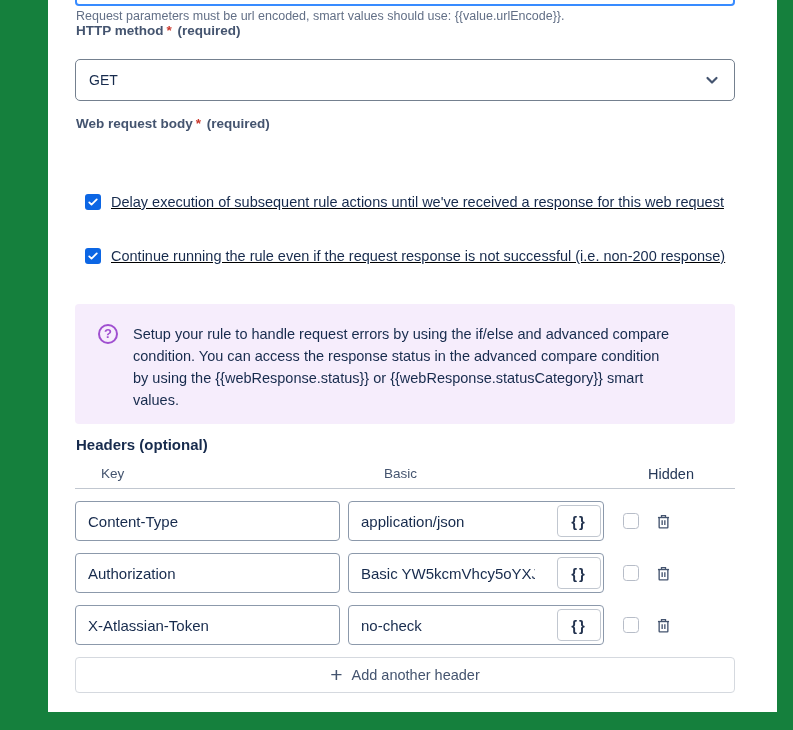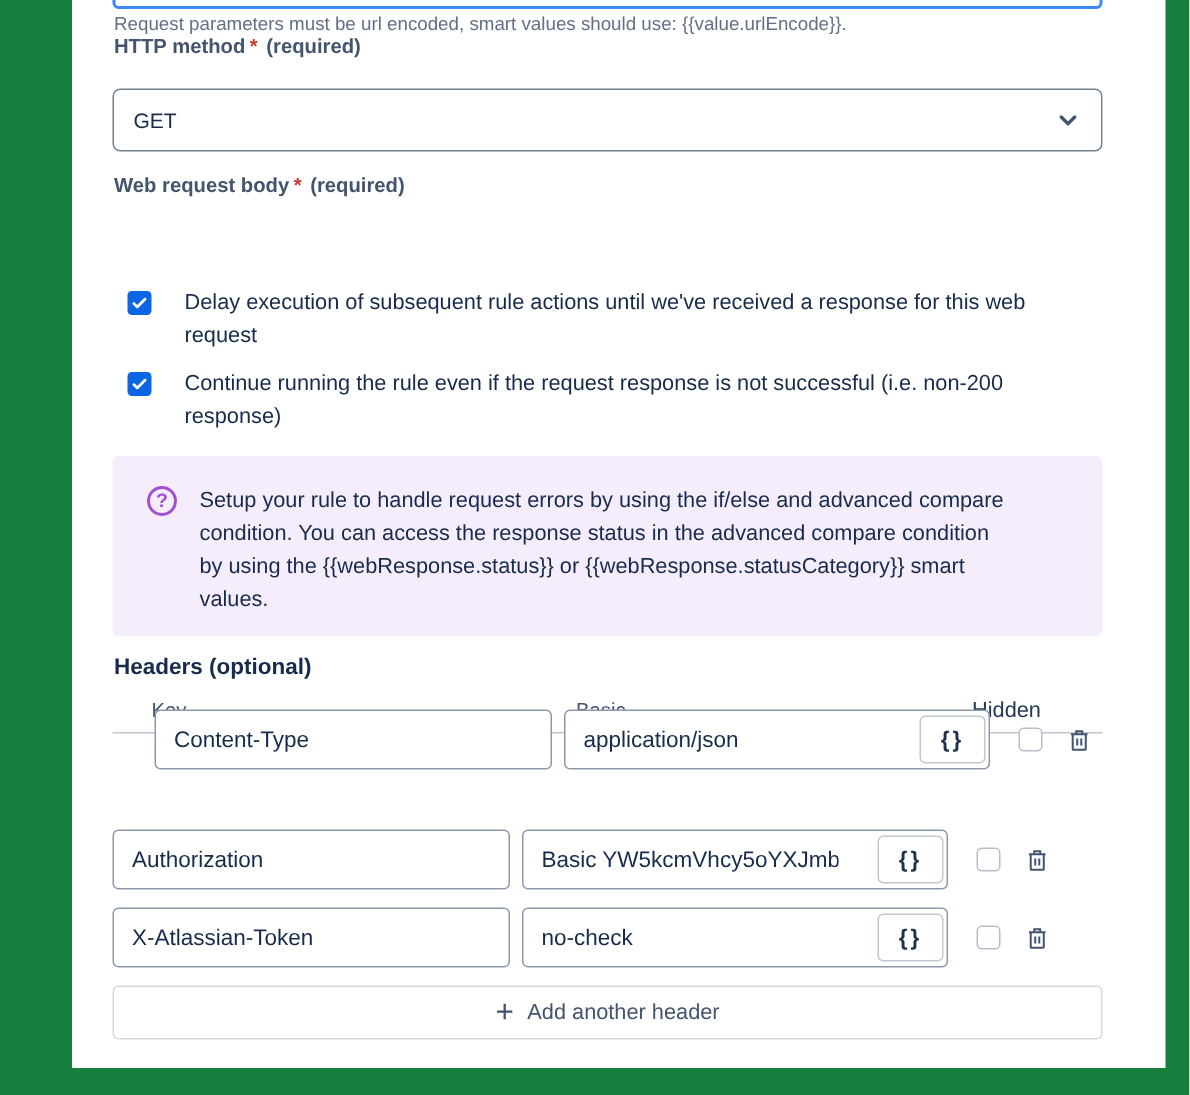--- a/index.html
+++ b/index.html
@@ -22,21 +22,21 @@
   .pos-label-http { top:23px; }
   .pos-label-body { top:116px; }
 
   .select { position:absolute; left:0; width:660px; height:42px; background:#fff;
     border:1.5px solid #74808F; border-radius:5px; display:flex; align-items:center;
     padding:0 44px 0 13px; font-size:14px; color:#172B4D; cursor:pointer; }
   .pos-select-http { top:59px; }
   .pos-select-body { top:138px; }
   .chev { position:absolute; right:14px; top:50%; transform:translateY(-50%); display:flex; }
 
-  .checkrow { position:absolute; left:10px; display:flex; gap:22px; align-items:flex-start; }
+  .checkrow { position:absolute; left:10px; display:flex; gap:10px; align-items:flex-start;text-decoration:underline; }
   .pos-check1 { top:191px; }
   .pos-check2 { top:245px; }
   .cbox { width:16px; height:16px; border-radius:3px; flex:none; margin-top:3px;
     display:flex; align-items:center; justify-content:center; cursor:pointer; }
   .cbox.checked { background:#0C66E4; }
   .cb-label { font-size:14.5px; color:#172B4D; line-height:22px; max-width:618px; }
 
   .infobox { position:absolute; left:0; top:304px; width:660px; height:120px;
     background:#F6EDFC; border-radius:4px; padding:19px 0 0 23px;
     display:flex; gap:15px; align-items:flex-start; }
@@ -47,25 +47,25 @@
 
   .h-title { position:absolute; left:1px; top:436px; font-size:15px; font-weight:700; color:#172B4D; }
   .colheads { position:absolute; top:466px; left:0; width:660px; height:18px;
     font-size:13.5px; color:#44546F;margin-left:23px; }
   .col-key { position:absolute; left:3px; }
   .col-value { position:absolute; left:286px; }
   .col-hidden { position:absolute; left:550px; font-size:14.5px; color:#253858; }
   .divider { position:absolute; top:488px; left:0; width:660px; height:1px; background:#C1C7D0; }
 
   .hrow { position:absolute; left:0; width:660px; height:40px; display:flex; align-items:center; }
-  .pos-row1 { top:473px;margin-left:28px; } .pos-row2 { top:553px; } .pos-row3 { top:605px; }
+  .pos-row1 { top:501px; } .pos-row2 { top:553px; } .pos-row3 { top:605px; }
   .tinput { height:40px; border:1.4px solid #8C99AB; border-radius:4px; background:#fff;
     display:flex; align-items:center; padding:0 12px; font-size:15px; color:#172B4D; cursor:text; }
   .tinput.key { width:265px; }
-  .tinput.value { width:284px; margin-left:8px; position:relative; padding-right:68px; overflow:hidden; }
+  .tinput.value { width:256px; margin-left:8px; position:relative; padding-right:68px; overflow:hidden; }
   .val-text { white-space:nowrap; overflow:hidden; max-width:198px; display:block; }
   .braces { position:absolute; right:2px; top:3px; width:44px; height:32px;
     border:1px solid #C1C7D0; border-radius:4px; background:#fff; cursor:pointer;
     font-family:inherit; font-size:15px; font-weight:700; color:#22324E; letter-spacing:2px;
     display:flex; align-items:center; justify-content:center; }
   .hidden-cb { width:16px; height:16px; border:1.5px solid #B7BDC8; border-radius:3.5px;
     background:#fff; margin-left:19px; flex:none; cursor:pointer; }
   .trash-btn { margin-left:15px; background:none; border:none; padding:0; cursor:pointer; display:flex; }
 
   .add-btn { position:absolute; top:657px; left:0; width:660px; height:36px;

